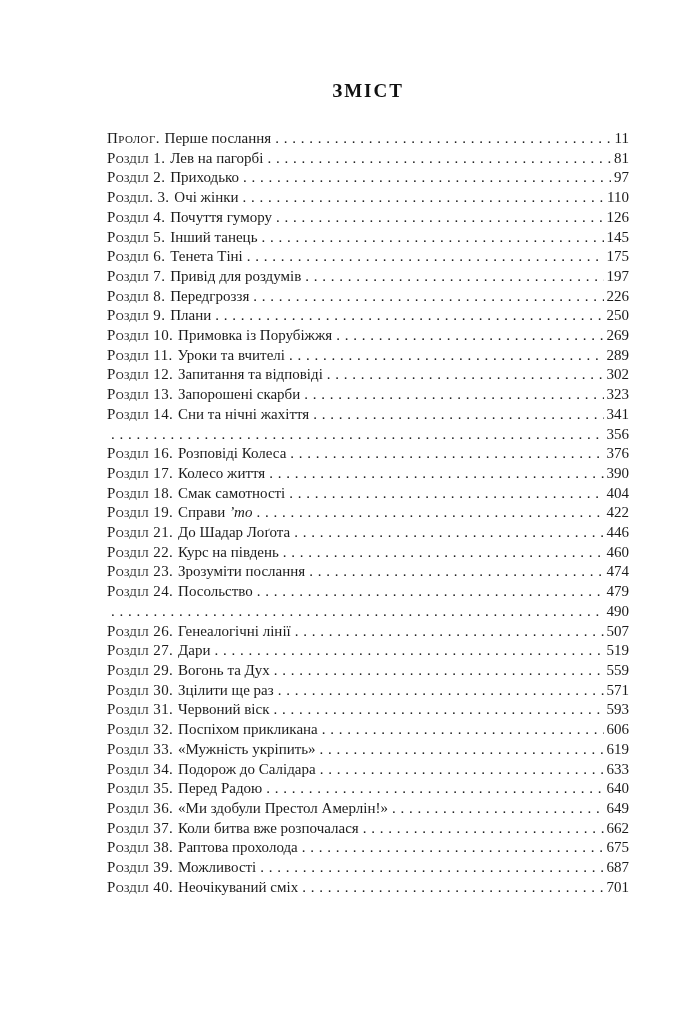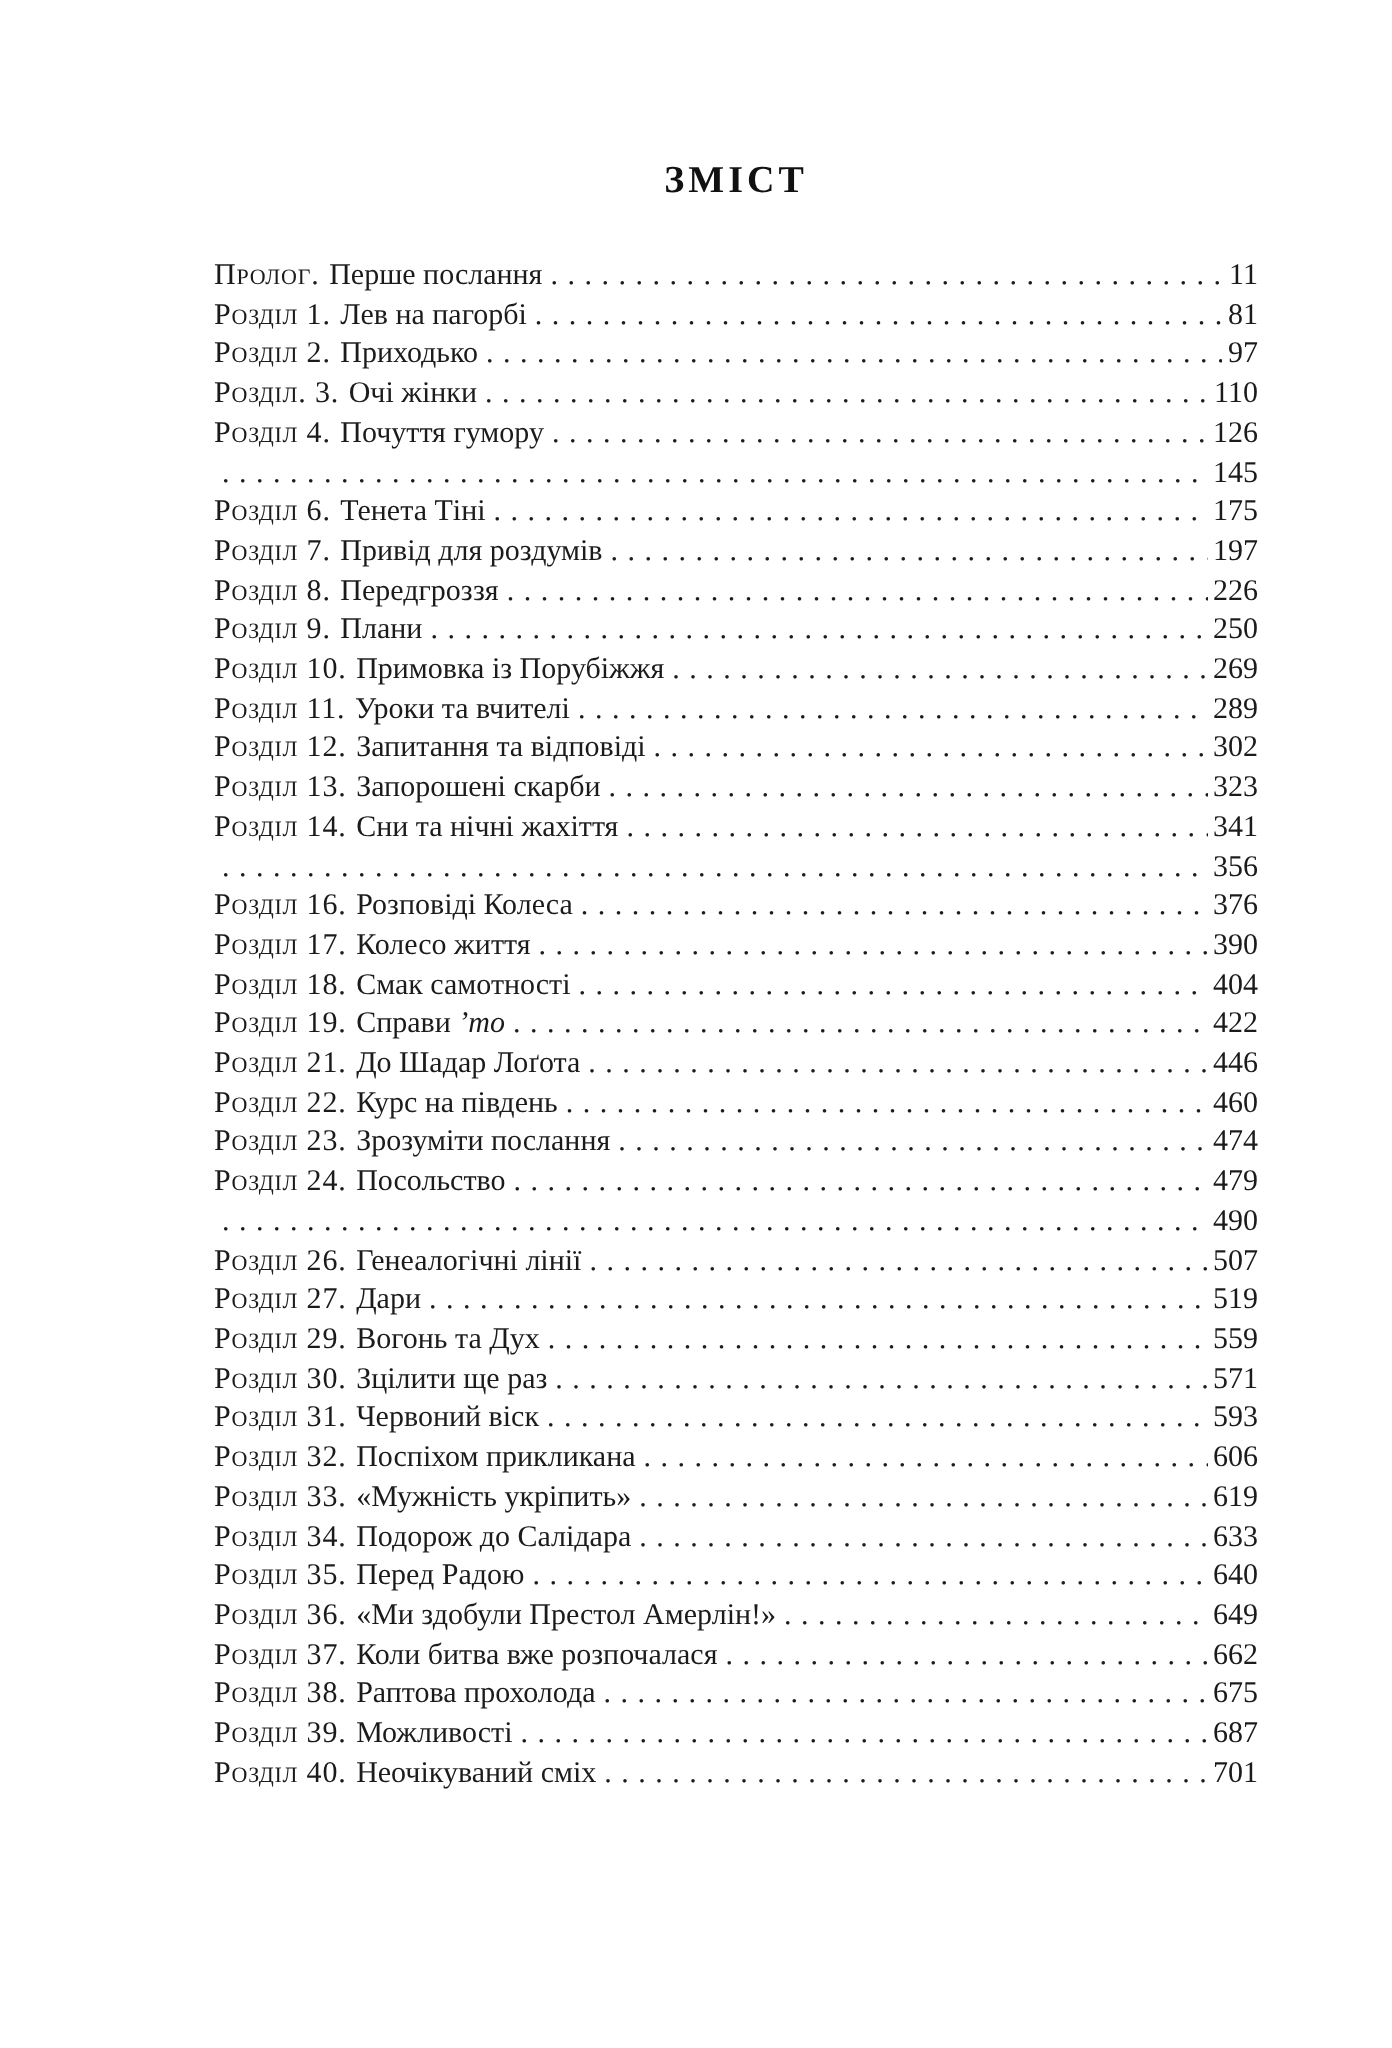--- a/index.html
+++ b/index.html
@@ -95,20 +95,21 @@
     <span class="entry-text"><span class="chapter-label">Розділ. 3.</span><span class="chapter-title">Очі жінки</span><span class="chapter-title-italic"></span></span>
     <span class="leader"></span>
     <span class="pagenum">110</span>
   </div>
         <div class="toc-row">
     <span class="entry-text"><span class="chapter-label">Розділ 4.</span><span class="chapter-title">Почуття гумору</span><span class="chapter-title-italic"></span></span>
     <span class="leader"></span>
     <span class="pagenum">126</span>
   </div>
         <div class="toc-row">
+    <span class="entry-text"><span class="chapter-label">Розділ 5.</span><span class="chapter-title">Інший танець</span><span class="chapter-title-italic"></span></span>
     <span class="leader"></span>
     <span class="pagenum">145</span>
   </div>
         <div class="toc-row">
     <span class="entry-text"><span class="chapter-label">Розділ 6.</span><span class="chapter-title">Тенета Тіні</span><span class="chapter-title-italic"></span></span>
     <span class="leader"></span>
     <span class="pagenum">175</span>
   </div>
         <div class="toc-row">
     <span class="entry-text"><span class="chapter-label">Розділ 7.</span><span class="chapter-title">Привід для роздумів</span><span class="chapter-title-italic"></span></span>

